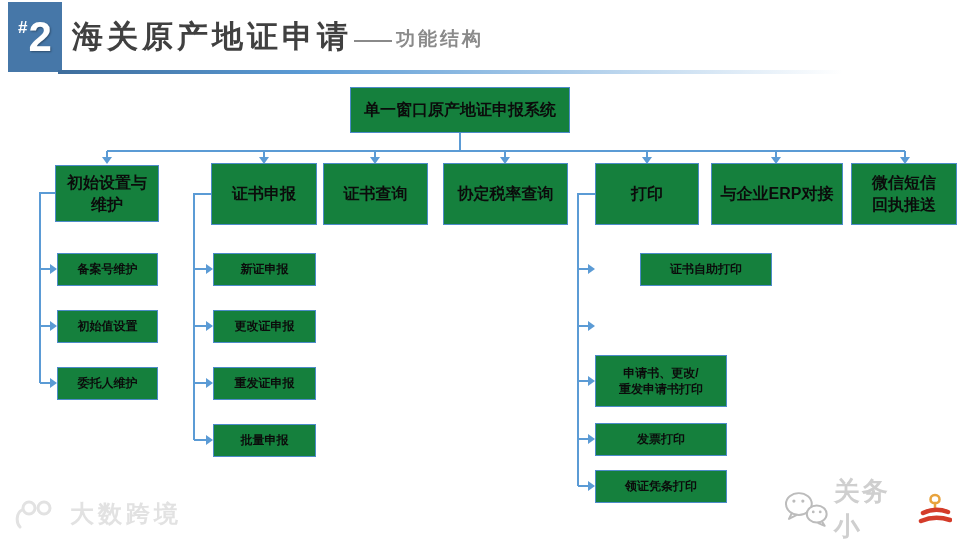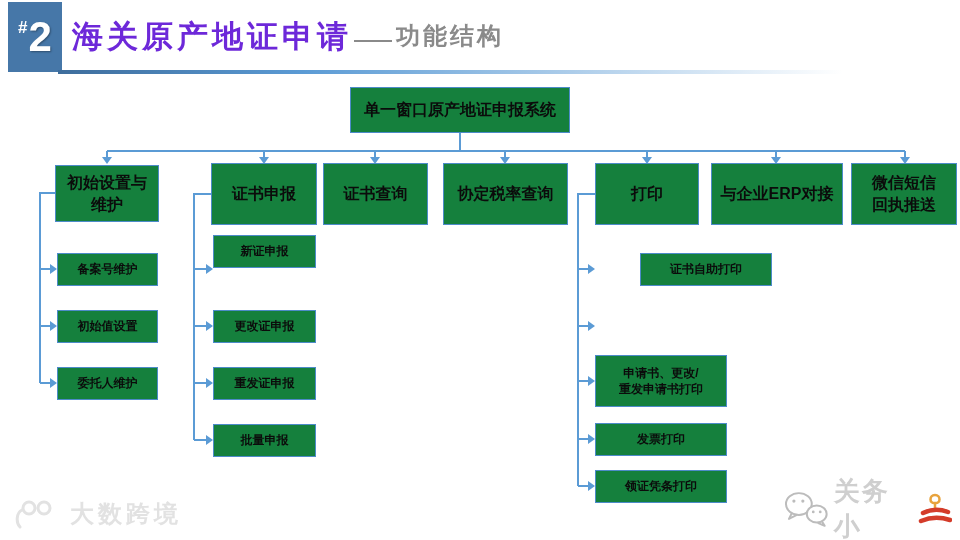--- a/index.html
+++ b/index.html
@@ -5,23 +5,23 @@
   html,body{margin:0;padding:0;background:#fff;}
   body{width:960px;height:540px;overflow:hidden;font-family:"Liberation Sans",sans-serif;}
   .slide{position:relative;width:960px;height:540px;background:#ffffff;}
 
   
   .badge{position:absolute;left:8px;top:2px;width:54px;height:70px;background:#4677A8;
          color:#fff;display:flex;align-items:center;justify-content:center;}
   .badge .hash{font-size:17px;font-weight:700;margin-right:1px;transform:translateY(-9px);}
   .badge .num{font-size:42px;font-weight:700;text-shadow:1px 1px 2px rgba(0,0,0,.35);}
   .header{position:absolute;left:72px;top:18px;display:flex;align-items:flex-end;}
-  .title{font-size:31px;font-weight:900;color:#6d28d9;letter-spacing:4px;line-height:1.2;}
+  .title{font-size:31px;font-weight:900;color:#404040;letter-spacing:4px;line-height:1.2;}
   .dash{font-size:20px;font-weight:700;color:#8a8a8a;margin:0 6px 4px 2px;letter-spacing:-2px;}
-  .subtitle{font-size:24px;font-weight:700;color:#8a8a8a;letter-spacing:3px;margin-bottom:3px;}
+  .subtitle{font-size:19px;font-weight:700;color:#8a8a8a;letter-spacing:3px;margin-bottom:3px;}
   .title-underline{position:absolute;left:58px;top:70px;width:818px;height:4px;
          background:linear-gradient(90deg,#3E6D9C 0%,#5B9BD5 30%,rgba(255,255,255,0) 96%);}
 
   
   .node{position:absolute;background:#15803d;border:1px solid #4D8BC9;color:#0b0b0b;
         display:flex;align-items:center;justify-content:center;text-align:center;
         font-weight:600;white-space:pre-line;line-height:1.35;box-sizing:border-box;}
   .root{left:350px;top:87px;width:220px;height:46px;font-size:16px;}
   .lvl2{font-size:16px;}
   .kid{font-size:12px;}
@@ -110,21 +110,21 @@
   <div class="node lvl2" style="left:443px;top:163px;width:125px;height:62px;">协定税率查询</div>
   <div class="node lvl2" style="left:595px;top:163px;width:104px;height:62px;">打印</div>
   <div class="node lvl2" style="left:711px;top:163px;width:132px;height:62px;">与企业ERP对接</div>
   <div class="node lvl2" style="left:851px;top:163px;width:106px;height:62px;">微信短信
 回执推送</div>
 
   <div class="node kid" style="left:57px;top:253px;width:101px;height:33px;">备案号维护</div>
   <div class="node kid" style="left:57px;top:310px;width:101px;height:33px;">初始值设置</div>
   <div class="node kid" style="left:57px;top:367px;width:101px;height:33px;">委托人维护</div>
 
-  <div class="node kid" style="left:213px;top:235px;width:103px;height:33px;">新证申报</div>
+  <div class="node kid" style="left:213px;top:253px;width:103px;height:33px;">新证申报</div>
   <div class="node kid" style="left:213px;top:310px;width:103px;height:33px;">更改证申报</div>
   <div class="node kid" style="left:213px;top:367px;width:103px;height:33px;">重发证申报</div>
   <div class="node kid" style="left:213px;top:424px;width:103px;height:33px;text-align:right;">批量申报</div>
 
   <div class="node kid" style="left:595px;top:253px;width:132px;height:33px;margin-left:45px;">证书自助打印</div>
   <div class="node kid" style="left:595px;top:355px;width:132px;height:52px;">申请书、更改/
 重发申请书打印</div>
   <div class="node kid" style="left:595px;top:423px;width:132px;height:33px;">发票打印</div>
   <div class="node kid" style="left:595px;top:470px;width:132px;height:33px;">领证凭条打印</div>
 

